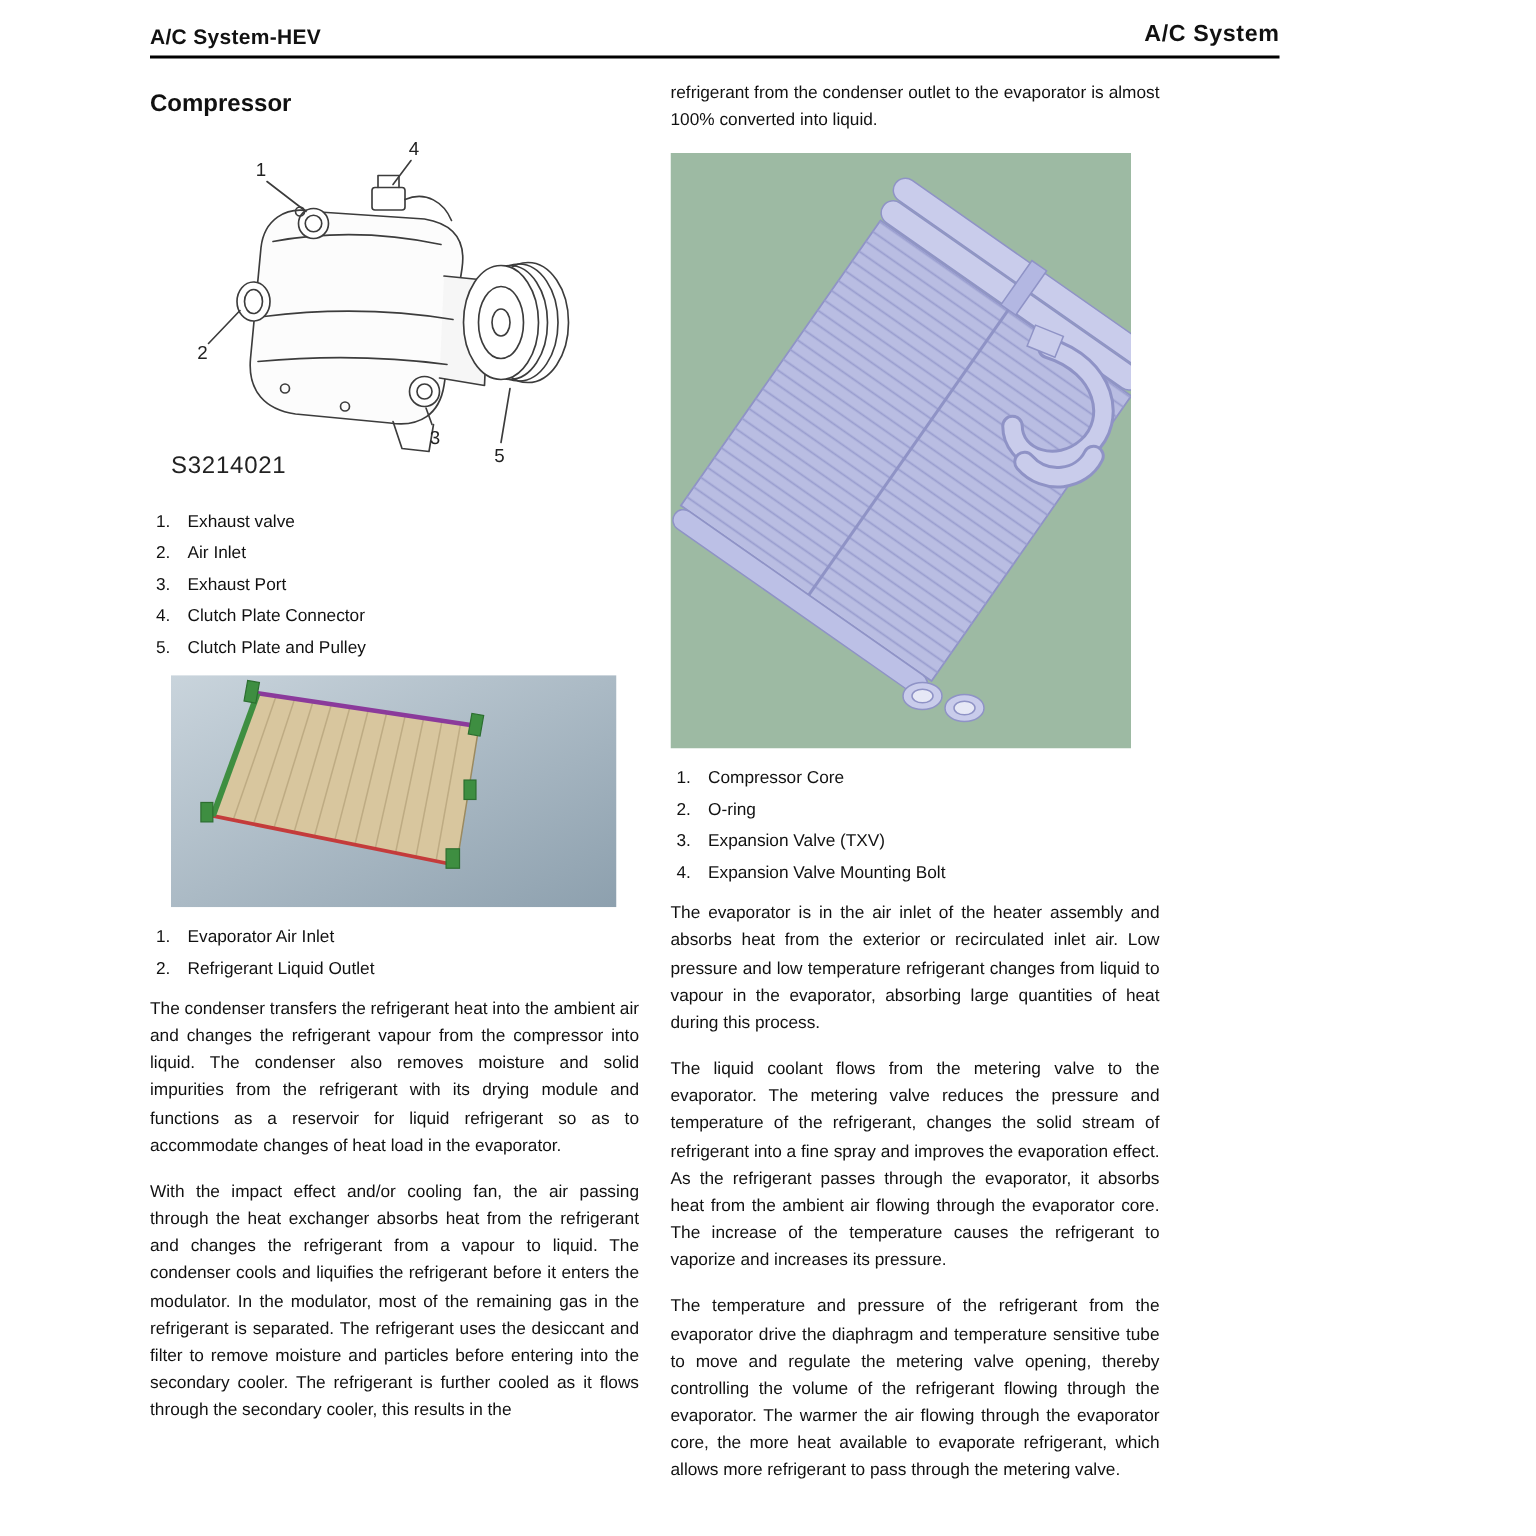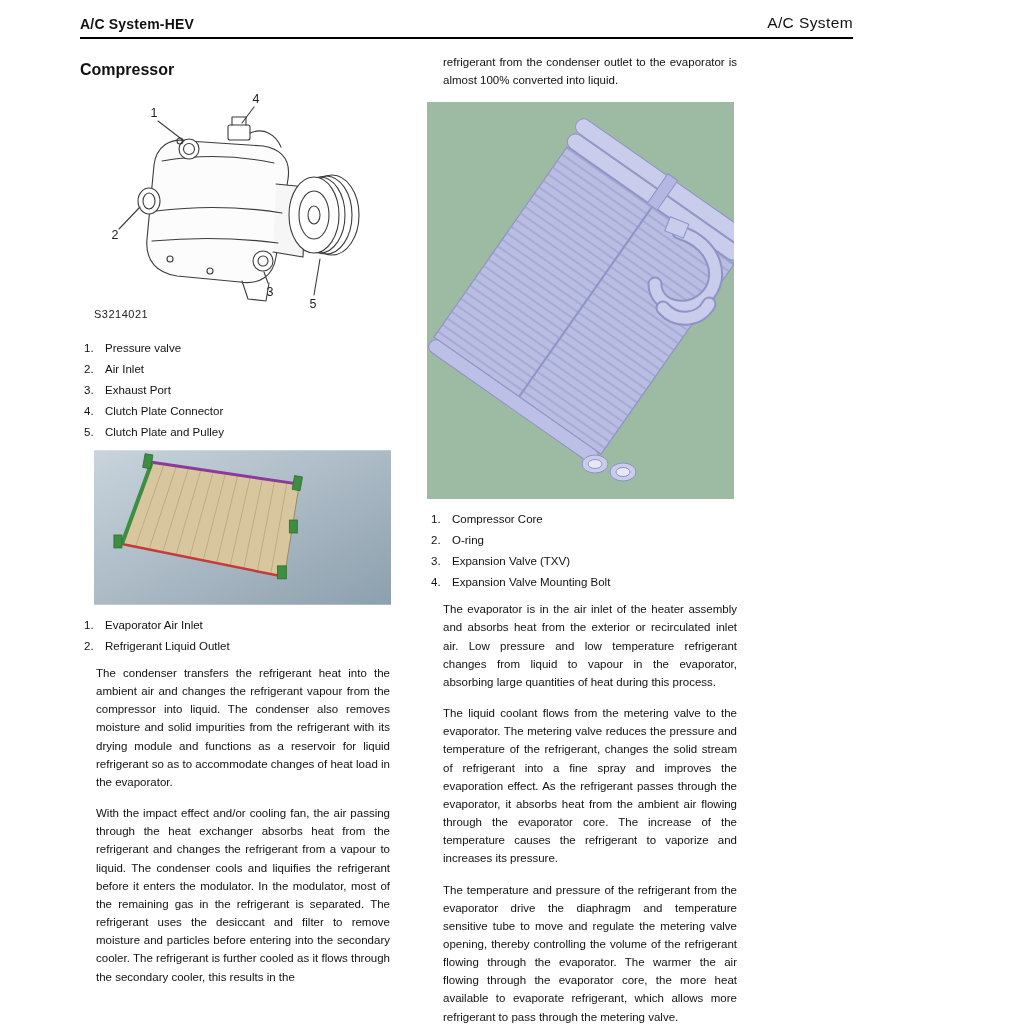--- a/index.html
+++ b/index.html
@@ -1,32 +1,32 @@
 <!DOCTYPE html>
 <html><head>
 <meta charset="utf-8">
 <style>
   html,body{margin:0;padding:0;background:#ffffff;}
   body{width:1024px;height:1024px;font-family:"Liberation Sans",sans-serif;color:#111;}
-  .page{position:relative;width:1024px;height:1024px;box-sizing:border-box;padding:14px 171px 0 80px;overflow:hidden;}
+  .page{position:relative;width:1024px;height:1024px;box-sizing:border-box;padding:14px 171px 0 100px;overflow:hidden;}
   .hdr{display:flex;justify-content:space-between;align-items:flex-end;border-bottom:2px solid #000;padding-bottom:5px;}
   .hdr .ht-left{font-weight:bold;font-size:14px;letter-spacing:.2px;}
-  .hdr .ht-right{font-weight:normal;font-size:15.5px;letter-spacing:.4px;margin-left:24px;}
+  .hdr .ht-right{font-weight:bold;font-size:15.5px;letter-spacing:.4px;margin-left:24px;}
   .columns{display:flex;gap:21px;margin-top:14px;}
   .col{width:326px;}
   .sec-heading{font-size:16px;font-weight:bold;margin:8px 0 10px;}
-  .body-p{font-size:11.5px;line-height:1.58;text-align:justify;margin:0 16px 13px;}
+  .body-p{font-size:11.5px;line-height:1.58;text-align:justify;margin:0 0 13px;}
   .plist{margin:2px 0 12px 4px;}
   .plist .item{display:flex;font-size:11.5px;margin-bottom:9px;}
   .plist .num{width:21px;flex:0 0 21px;}
   .fig{position:relative;}
   .fig-compressor{width:300px;height:245px;margin:0 0 8px 12px;}
   .fig-condenser{width:297px;height:155px;margin:4px 0 14px 14px;}
   .fig-evaporator{width:307px;height:397px;margin:4px 0 14px 0;}
-  .figcode{position:absolute;left:2px;bottom:14px;font-size:11px;color:#222;letter-spacing:.5px;}
+  .figcode{position:absolute;left:2px;bottom:14px;font-size:16px;color:#222;letter-spacing:.5px;}
   svg text.callout{font-family:"Liberation Sans",sans-serif;font-size:12.5px;fill:#222;}
 </style>
 </head>
 <body>
 
 <div class="page">
 
   <div class="hdr">
     <span class="ht-left">A/C System-HEV</span>
     <span class="ht-right">A/C System</span>
@@ -84,21 +84,21 @@
           <text class="callout" x="178" y="207" text-anchor="middle">3</text>
           <text class="callout" x="164" y="14" text-anchor="middle">4</text>
           <text class="callout" x="221" y="219" text-anchor="middle">5</text>
         </svg>
         <div class="figcode">S3214021</div>
       </div>
 
       <div class="plist">
         <div class="item">
             <span class="num">1.</span>
-            <span class="lbl">Pressure valve</span>
+            <span class="lbl">Exhaust valve</span>
           </div>
         <div class="item">
             <span class="num">2.</span>
             <span class="lbl">Air Inlet</span>
           </div>
         <div class="item">
             <span class="num">3.</span>
             <span class="lbl">Exhaust Port</span>
           </div>
         <div class="item">

